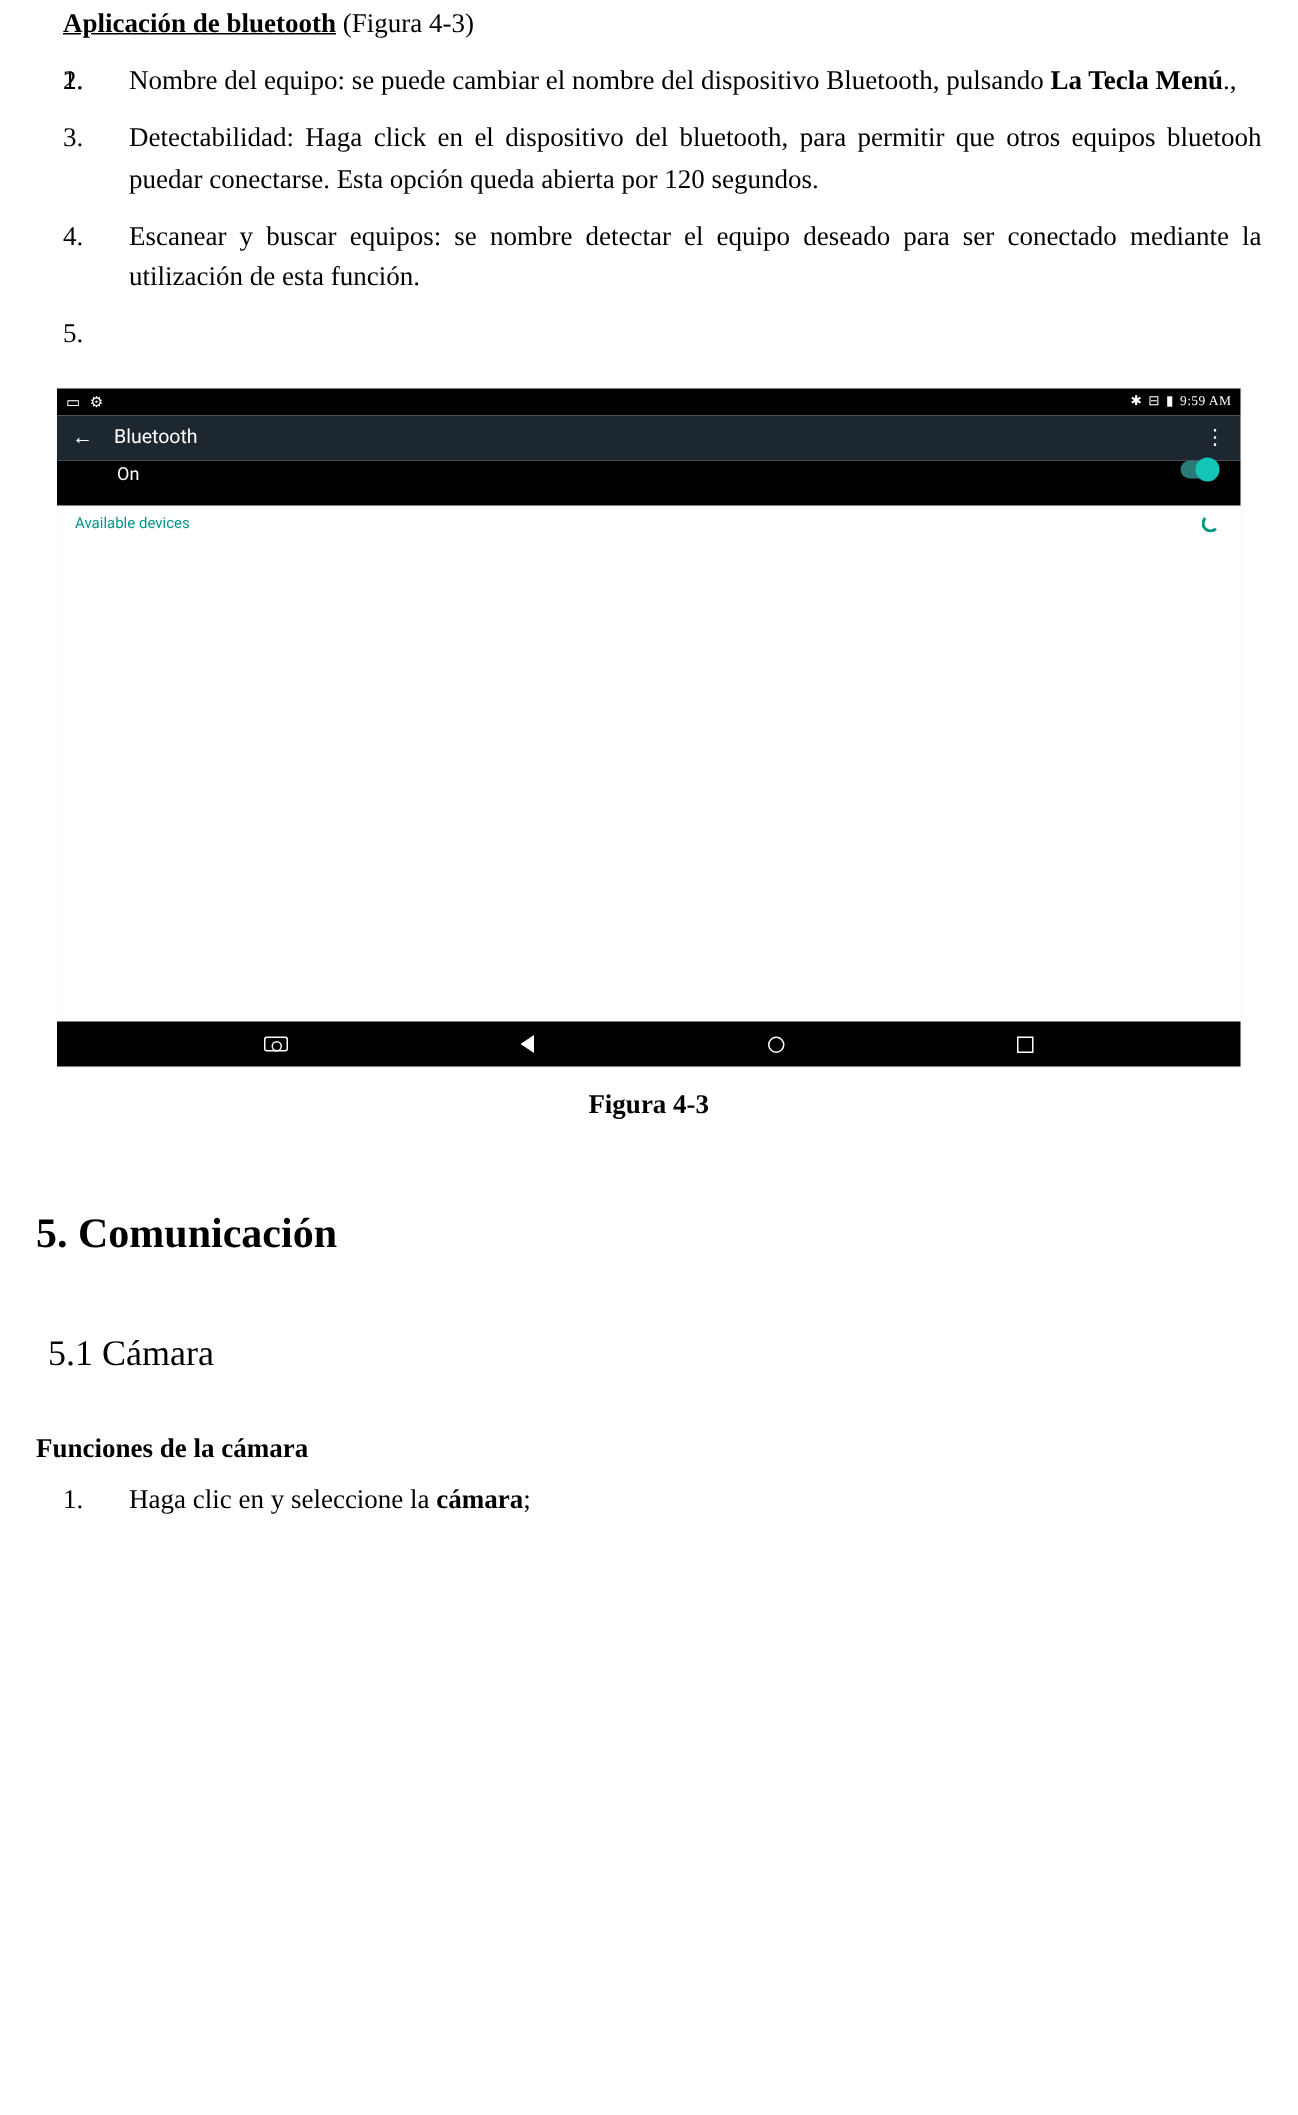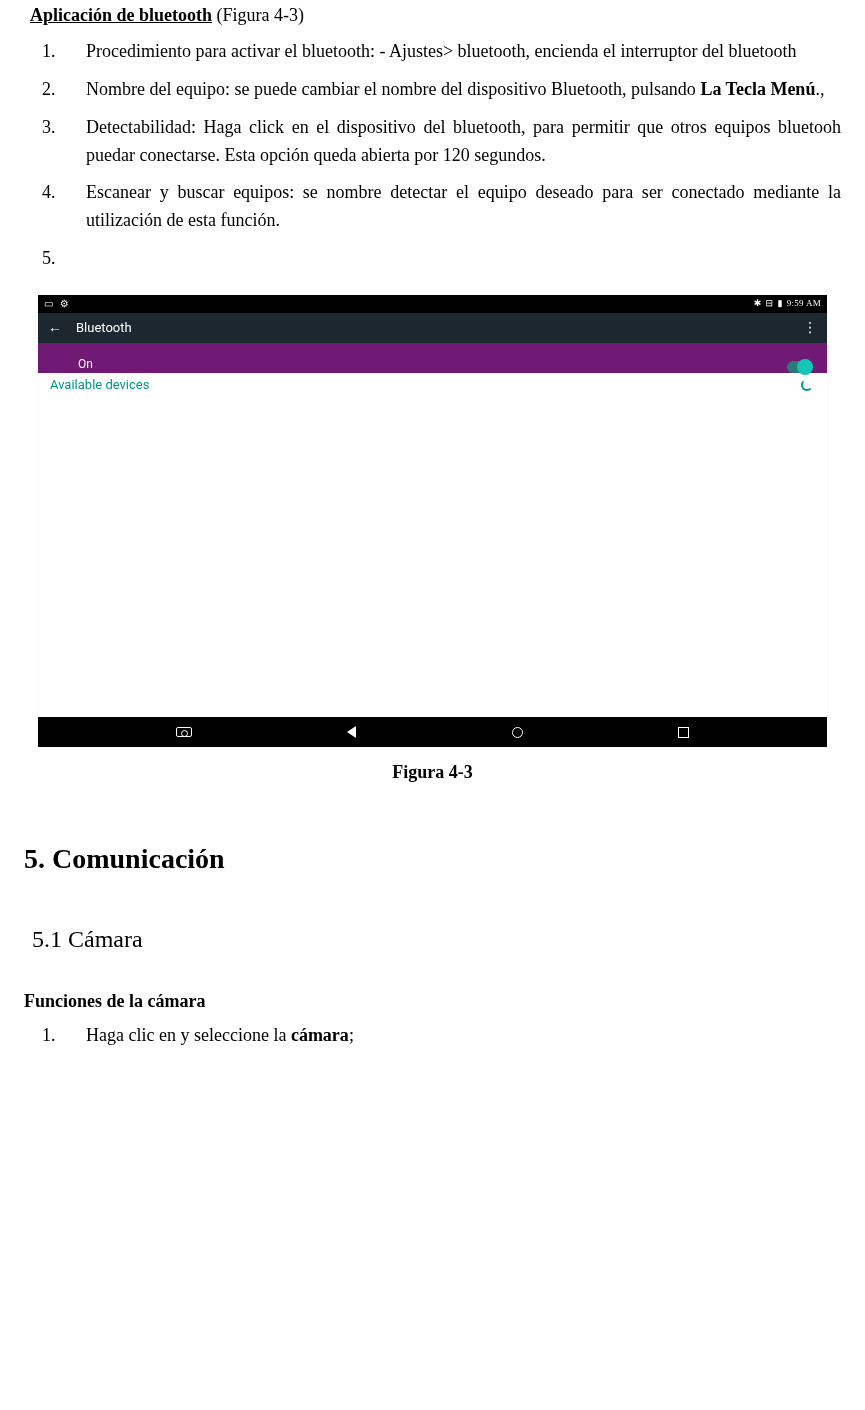--- a/index.html
+++ b/index.html
@@ -7,21 +7,21 @@
     background: #fff;
     font-family: "Times New Roman", Times, serif;
     width: 865px;
     min-height: 1410px;
     padding: 0 24px 20px 24px;
     color: #000;
     font-size: 18px;
     line-height: 1.55;
   }
   .section-title {
-    margin: 2px 0 8px 6px;
+    margin: 2px 0 8px 18px;
     font-size: 18px;
   }
   .section-title .underline { text-decoration: underline; font-weight: bold; }
   ol.numbered {
     list-style: none;
     margin: 0 0 0 18px;
     padding: 0;
   }
   ol.numbered > li {
     position: relative;
@@ -82,25 +82,25 @@
     display: flex;
     align-items: center;
     padding: 0 10px;
     font-family: Roboto, Arial, sans-serif;
     font-size: 13px;
     position: relative;
   }
   .sshot-header .back { margin-right: 14px; font-size: 14px; }
   .sshot-header .overflow { position: absolute; right: 12px; font-size: 14px; letter-spacing: -2px; }
   .sshot-onrow {
-    background: #701a75;
+    background: #000000;
     color: #fff;
     height: 30px;
     display: flex;
-    align-items: flex-end;
+    align-items: flex-start;
     padding: 0 20px 0 40px;
     font-family: Roboto, Arial, sans-serif;
     font-size: 12px;
     position: relative;
   }
   .toggle {
     position: absolute;
     right: 16px;
     width: 24px;
     height: 12px;
@@ -116,21 +116,21 @@
     height: 16px;
     background: #14c6b8;
     border-radius: 50%;
   }
   .sshot-avail {
     height: 24px;
     display: flex;
     align-items: center;
     padding: 0 12px;
     font-family: Roboto, Arial, sans-serif;
-    font-size: 13px;
+    font-size: 10px;
     color: #009688;
     position: relative;
   }
   .sshot-avail .spinner {
     position: absolute;
     right: 14px;
     width: 12px;
     height: 12px;
     border: 2px solid #009688;
     border-right-color: transparent;
@@ -184,21 +184,20 @@
 </head>
 <body>
 
 <p class="section-title">
   <span class="underline">Aplicación de bluetooth</span><span> (Figura 4-3)</span>
 </p>
 
 <ol class="numbered">
   <li>
     <span class="num">1.</span>
-    <span>Procedimiento para activar el bluetooth: - Ajustes&gt; bluetooth,   encienda el interruptor del bluetooth</span>
   </li>
   <li>
     <span class="num">2.</span>
     <span>Nombre del equipo: se puede cambiar el nombre del dispositivo Bluetooth, pulsando </span><span class="bold">La Tecla Menú</span><span>.,</span>
   </li>
   <li>
     <span class="num">3.</span>
     <span>Detectabilidad: Haga click en el dispositivo del bluetooth, para permitir que otros equipos bluetooh puedar conectarse. Esta opción queda abierta por 120 segundos.</span>
   </li>
   <li>

